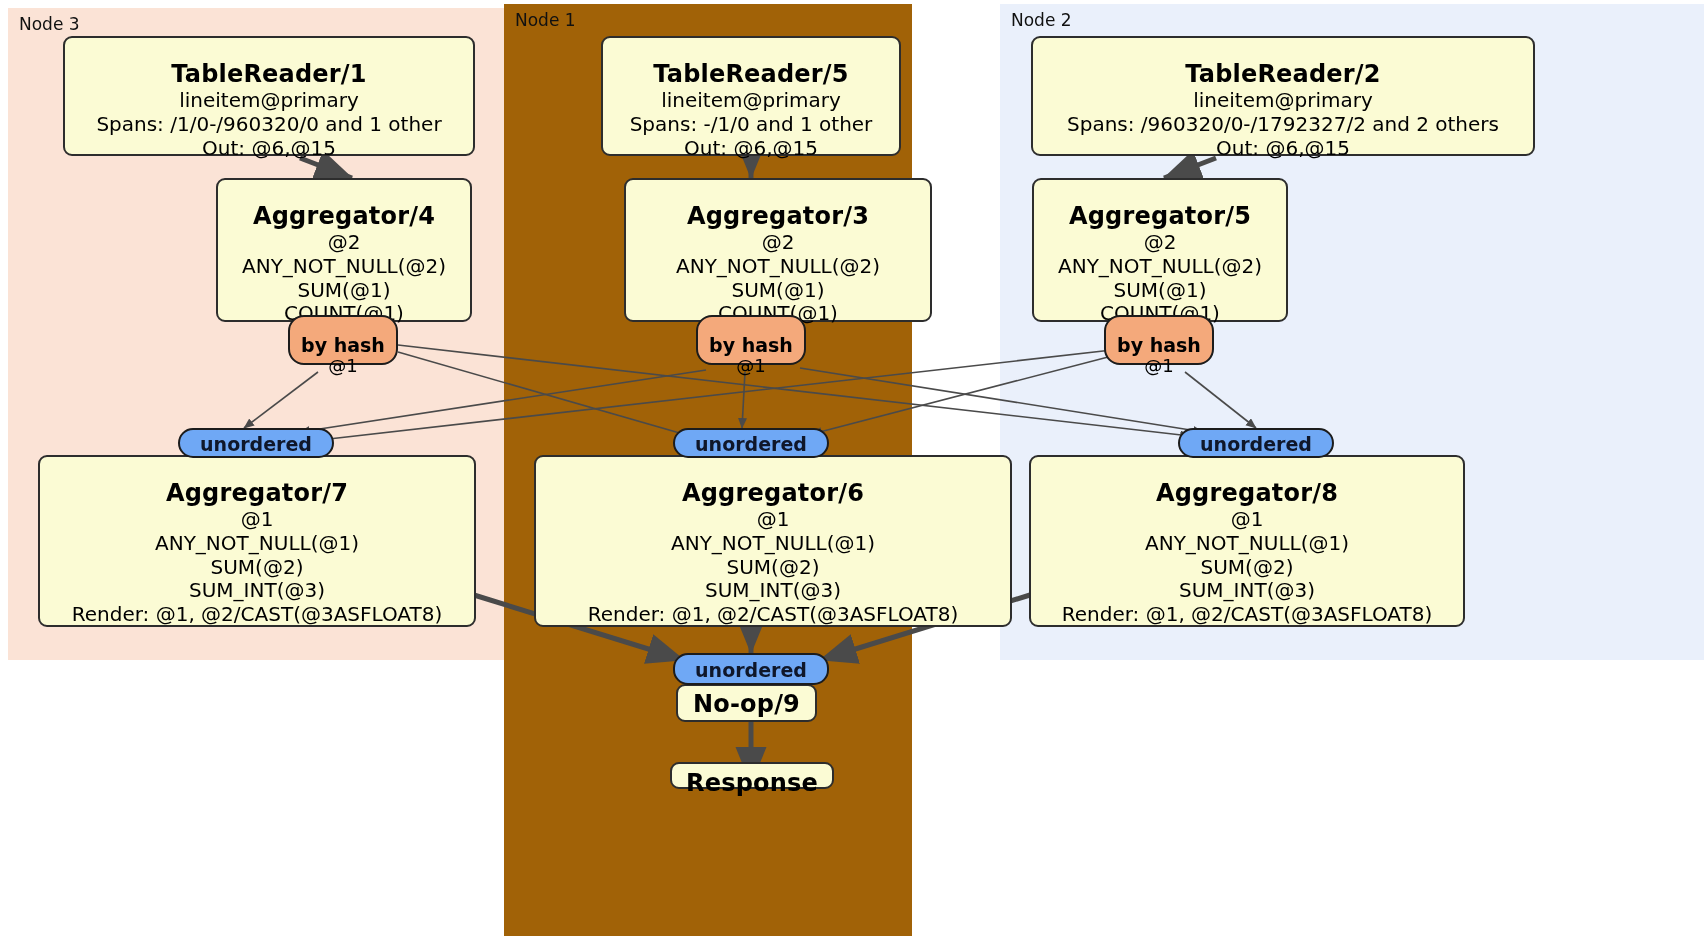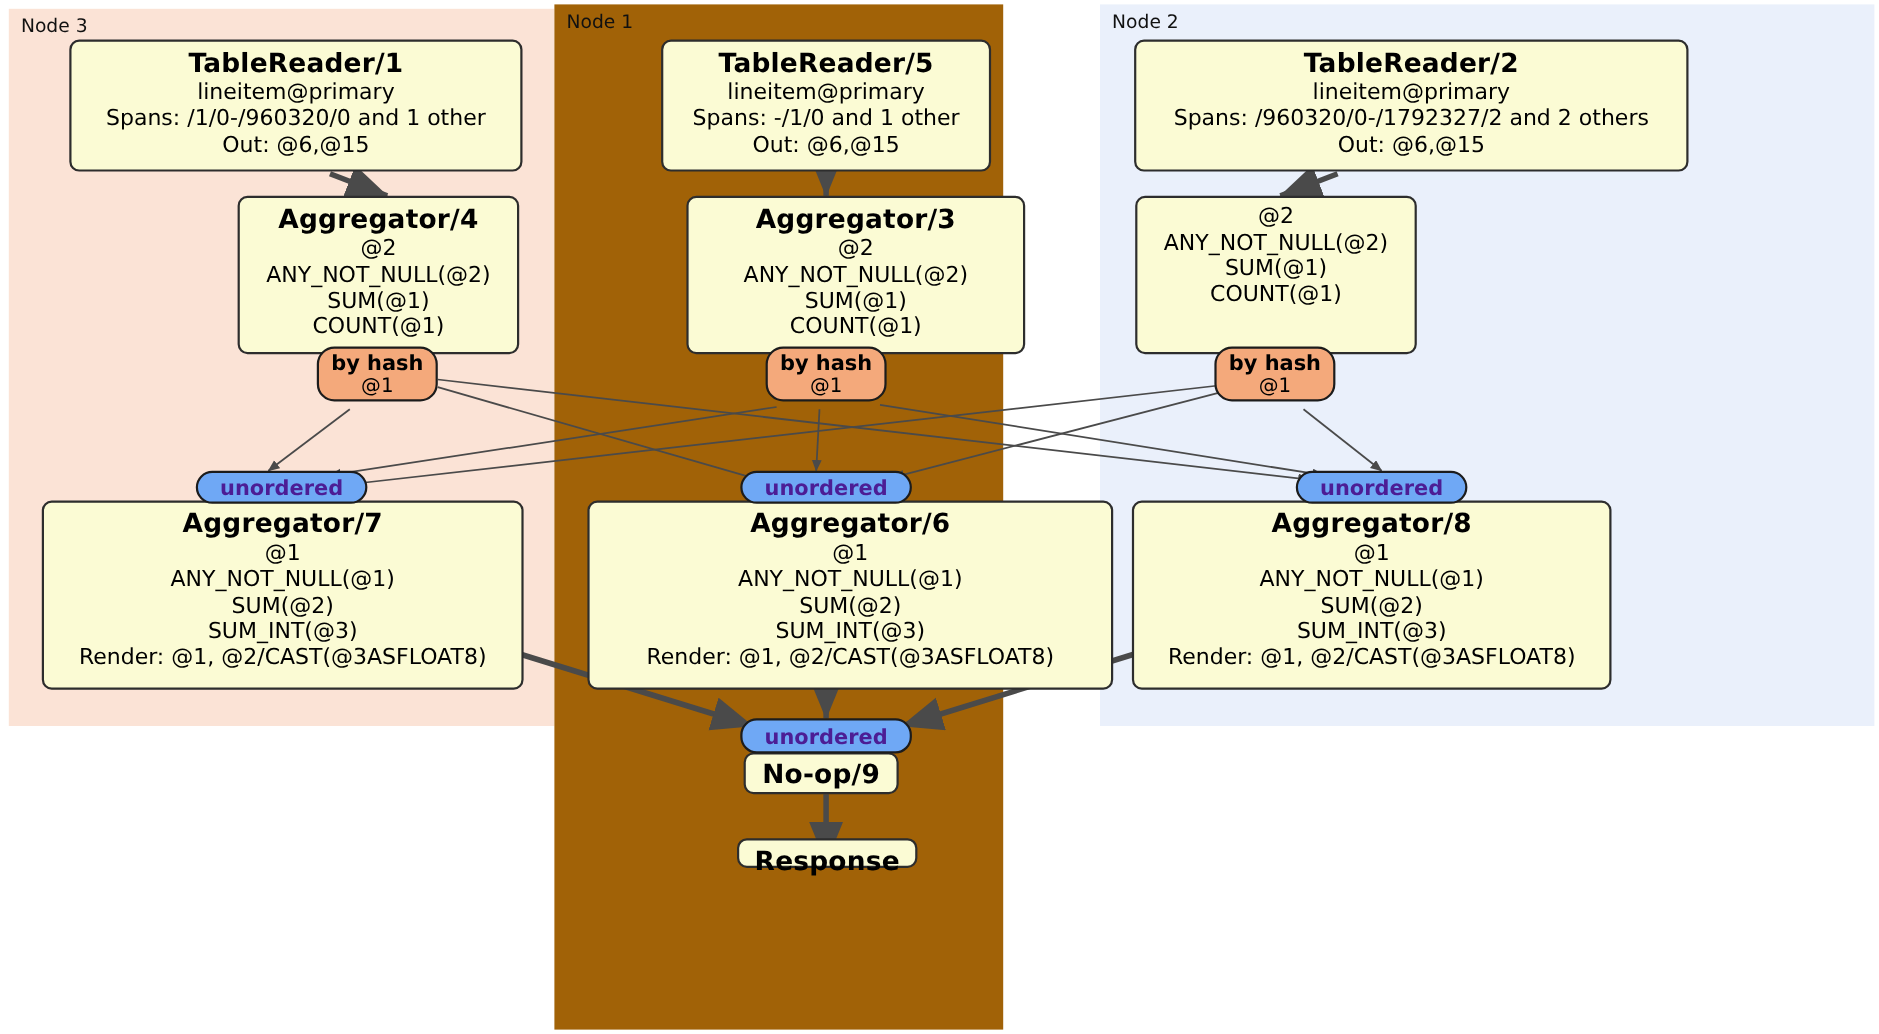--- a/index.html
+++ b/index.html
@@ -14,39 +14,39 @@
 
   #panel-node3{left:8px;  top:8px;  width:496px; height:652px; background:#fbe3d6;}
   #panel-node1{left:504px;top:4px;  width:408px; height:932px; background:#a16207;}
   #panel-node2{left:1000px;top:4px; width:704px; height:656px; background:#eaf0fb;}
 
   
   .proc{
     position:absolute;box-sizing:border-box;
     background:#fbfbd4;border:2px solid #2d2d2d;border-radius:9px;
     text-align:center;color:#000;line-height:1.18;
-    padding-top:5px;
+    padding-top:22px;
     font-size:20px;
     z-index:5;
   }
   .proc .ttl{font-weight:bold;font-size:24px;letter-spacing:.2px;display:block;margin-bottom:1px;}
   .proc .ln{display:block;font-size:20px;}
 
   .router{
     position:absolute;box-sizing:border-box;
     background:#f4a97b;border:2px solid #1c1c1c;border-radius:16px;
-    text-align:center;color:#000;z-index:9;line-height:1.1;padding-top:3px;
+    text-align:center;color:#000;z-index:9;line-height:1.1;padding-top:18px;
   }
   .router .r1{display:block;font-weight:bold;font-size:19px;}
   .router .r2{display:block;font-size:18px;}
 
   .sync{
     position:absolute;box-sizing:border-box;
     background:#6fa8f5;border:2px solid #1c1c1c;border-radius:15px;
-    text-align:center;color:#4c1d95;z-index:9;
+    text-align:center;color:#0f172a;z-index:9;
     font-weight:bold;font-size:19px;line-height:28px;
   }
 
   svg.wires{position:absolute;left:0;top:0;width:1708px;height:940px;z-index:3;pointer-events:none;}
 </style>
 </head>
 <body>
 
 <div id="stage">
 
@@ -124,20 +124,21 @@
 
   <div class="proc" style="left:624px;top:178px;width:308px;height:144px;">
     <span class="ttl">Aggregator/3</span>
     <span class="ln">@2</span>
     <span class="ln">ANY_NOT_NULL(@2)</span>
     <span class="ln">SUM(@1)</span>
     <span class="ln">COUNT(@1)</span>
   </div>
 
   <div class="proc" style="left:1032px;top:178px;width:256px;height:144px;">
+    <span class="ttl">Aggregator/5</span>
     <span class="ln">@2</span>
     <span class="ln">ANY_NOT_NULL(@2)</span>
     <span class="ln">SUM(@1)</span>
     <span class="ln">COUNT(@1)</span>
   </div>
 
   <div class="proc" style="left:38px;top:455px;width:438px;height:172px;">
     <span class="ttl">Aggregator/7</span>
     <span class="ln">@1</span>
     <span class="ln">ANY_NOT_NULL(@1)</span>

